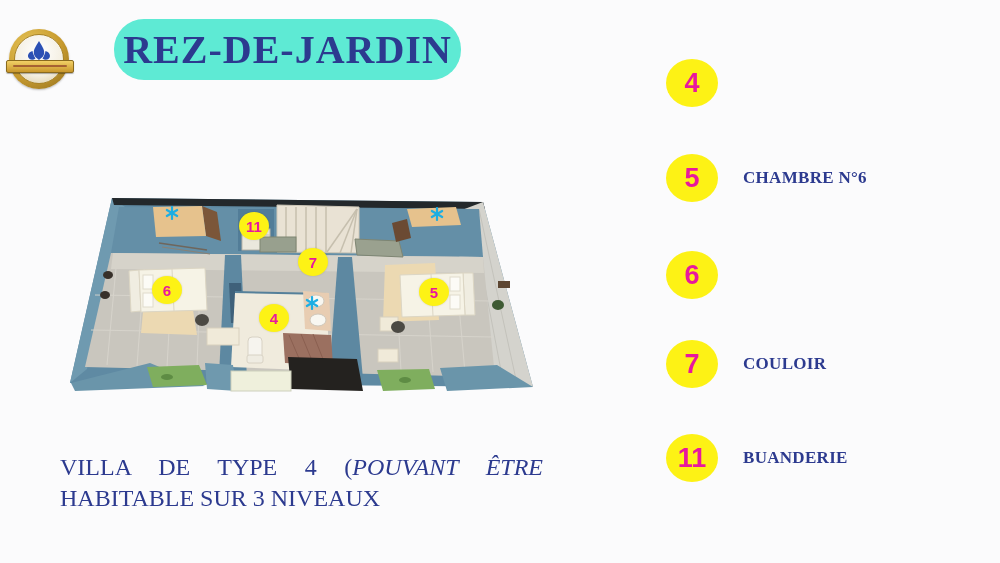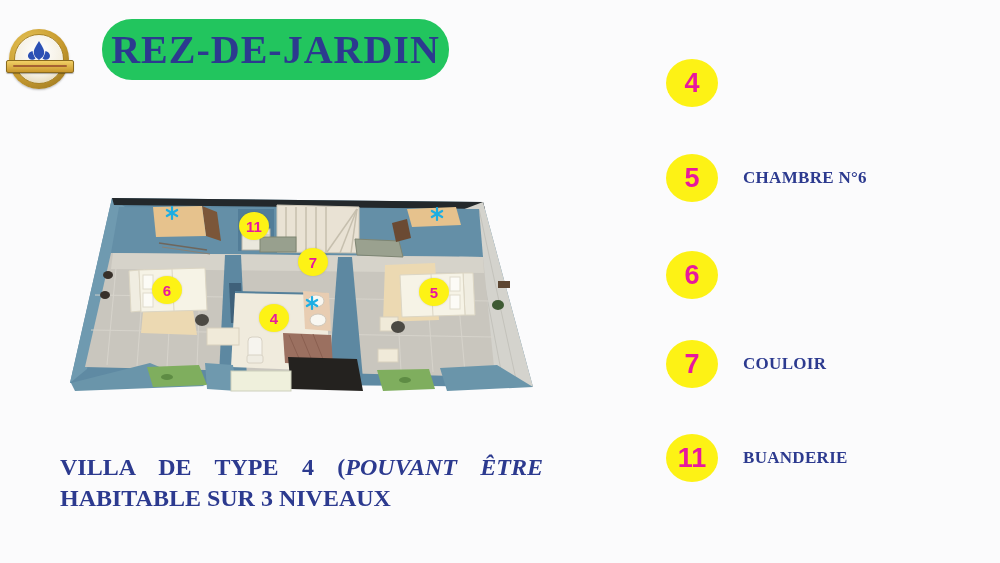--- a/index.html
+++ b/index.html
@@ -29,22 +29,22 @@
     border:1px solid #8a6a1e;border-radius:2px;
     box-shadow:0 1px 1px rgba(0,0,0,.3);
   }
   .logo .ribbon::after{
     content:"";position:absolute;left:6px;right:6px;top:4px;height:2px;
     background:rgba(120,30,30,.55);border-radius:1px;
   }
 
   
   .title-pill{
-    position:absolute;left:102px;top:19px;width:347px;height:61px;
-    background:#22c55e;border-radius:30px;
+    position:absolute;left:114px;top:19px;width:347px;height:61px;
+    background:#5eead4;border-radius:30px;
     display:flex;align-items:center;justify-content:center;
   }
   .title-pill .t{
     color:#2c3a8f;font-size:40px;font-weight:bold;letter-spacing:1px;
     font-family:"Liberation Serif", serif;white-space:nowrap;
   }
 
   
   .legend{position:absolute;left:0;top:0;}
   .legend-row{position:absolute;left:666px;display:flex;align-items:center;}
@@ -70,21 +70,21 @@
     position:absolute;width:30px;height:28px;border-radius:50%;
     background:#fdf215;display:flex;align-items:center;justify-content:center;
     font-family:"Liberation Sans", sans-serif;font-weight:bold;font-size:15px;color:#e8189e;
     box-shadow:0 0 2px rgba(0,0,0,.15);
   }
   .plan-star{position:absolute;width:16px;height:16px;line-height:0;}
 
   
   .caption{
     position:absolute;left:60px;top:452px;width:483px;
-    color:#2c3a8f;font-size:24px;font-weight:bold;line-height:31px;
+    color:#2c3a8f;font-size:24px;font-weight:normal;line-height:31px;
     font-family:"Liberation Serif", serif;
   }
   .caption .jline{display:block;text-align:justify;text-align-last:justify;}
   .caption .lline{display:block;text-align:left;}
   .caption .it{font-style:italic;}
 </style>
 </head>
 <body>
 
 <div class="stage">

